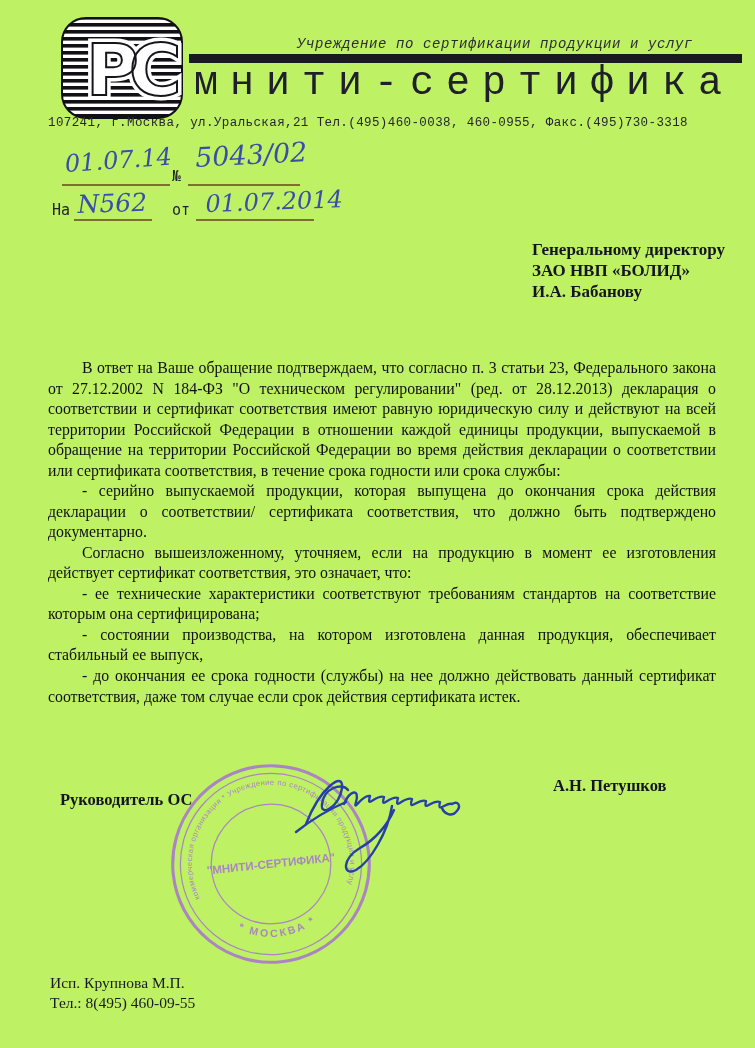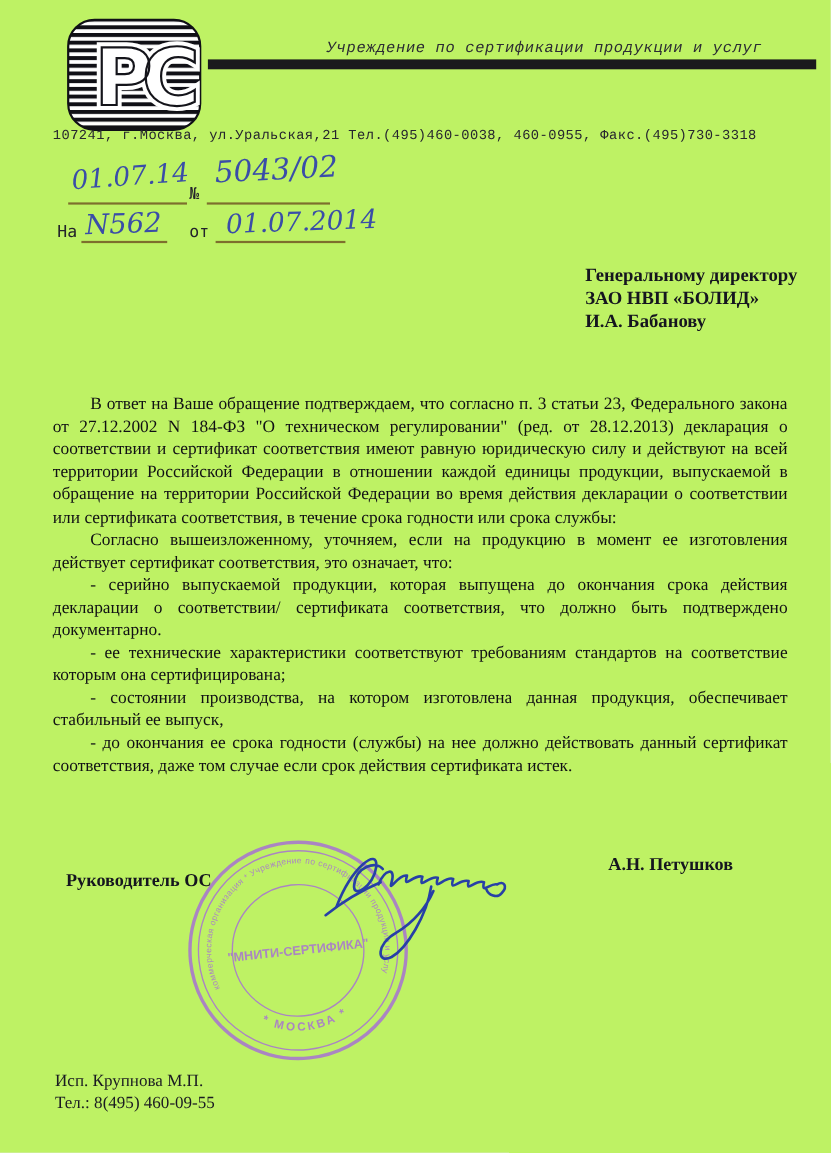--- a/index.html
+++ b/index.html
@@ -90,20 +90,21 @@
         <rect width="8" height="3.6" fill="#101016"></rect>
       </pattern>
     </defs>
     <rect x="2" y="2" width="120" height="100" rx="24" ry="24" fill="url(#stripes)" stroke="#101016" stroke-width="2"></rect>
     <text x="26" y="79" font-family="DejaVu Sans, sans-serif" font-size="72" font-weight="bold" letter-spacing="-10" fill="#ffffff" stroke="#ffffff" stroke-width="9">РС</text>
     <text x="26" y="79" font-family="DejaVu Sans, sans-serif" font-size="72" font-weight="bold" letter-spacing="-10" fill="#ffffff" stroke="#14141a" stroke-width="2">РС</text>
   </svg>
 
   <div class="tagline">Учреждение по сертификации продукции и услуг</div>
   <div class="head-bar"></div>
+  <div class="org-name">мнити-сертифика</div>
   <div class="addr-line">107241, г.Москва, ул.Уральская,21   Тел.(495)460-0038, 460-0955, Факс.(495)730-3318</div>
 
   <div class="hw" style="left:66px;top:150px;font-size:24px;transform:rotate(-4deg);">01.07.14</div>
   <div class="rule" style="left:62px;top:184px;width:108px;"></div>
   <div class="plabel" style="left:172px;top:167px;">№</div>
   <div class="hw" style="left:196px;top:142px;font-size:27px;transform:rotate(-3deg);">5043/02</div>
   <div class="rule" style="left:188px;top:184px;width:112px;"></div>
 
   <div class="plabel" style="left:52px;top:201px;text-align:center;">На</div>
   <div class="hw" style="left:78px;top:190px;font-size:25px;transform:rotate(-2deg);">N562</div>
@@ -113,22 +114,22 @@
   <div class="rule" style="left:196px;top:219px;width:118px;"></div>
 
   <div class="addressee">
     <div>Генеральному директору</div>
     <div>ЗАО НВП «БОЛИД»</div>
     <div>И.А. Бабанову</div>
   </div>
 
   <div class="body-text">
       <div class="para">В ответ на Ваше обращение подтверждаем, что согласно п. 3 статьи 23, Федерального закона от 27.12.2002 N 184-ФЗ "О техническом регулировании" (ред. от 28.12.2013) декларация о соответствии и сертификат соответствия имеют равную юридическую силу и действуют на всей территории Российской Федерации в отношении каждой единицы продукции, выпускаемой в обращение на территории Российской Федерации во время действия декларации о соответствии или сертификата соответствия, в течение срока годности или срока службы:</div>
+      <div class="para">- серийно выпускаемой продукции, которая выпущена до окончания срока действия декларации о соответствии/ сертификата соответствия, что должно быть подтверждено документарно.</div>
       <div class="para">Согласно вышеизложенному, уточняем, если на продукцию в момент ее изготовления действует сертификат соответствия, это означает, что:</div>
-      <div class="para">- серийно выпускаемой продукции, которая выпущена до окончания срока действия декларации о соответствии/ сертификата соответствия, что должно быть подтверждено документарно.</div>
       <div class="para">- ее технические характеристики соответствуют требованиям стандартов на соответствие которым она сертифицирована;</div>
       <div class="para">- состоянии производства, на котором изготовлена данная продукция, обеспечивает стабильный ее выпуск,</div>
       <div class="para">- до окончания ее срока годности (службы) на нее должно действовать данный сертификат соответствия, даже  том случае если срок действия сертификата истек.</div>
     </div>
 
   <div class="sig-position">Руководитель ОС</div>
   <div class="sig-name">А.Н. Петушков</div>
 
   <svg class="stamp" viewBox="0 0 220 220">
     <g transform="rotate(-6 110 110)" stroke="#a877cf" fill="none">

